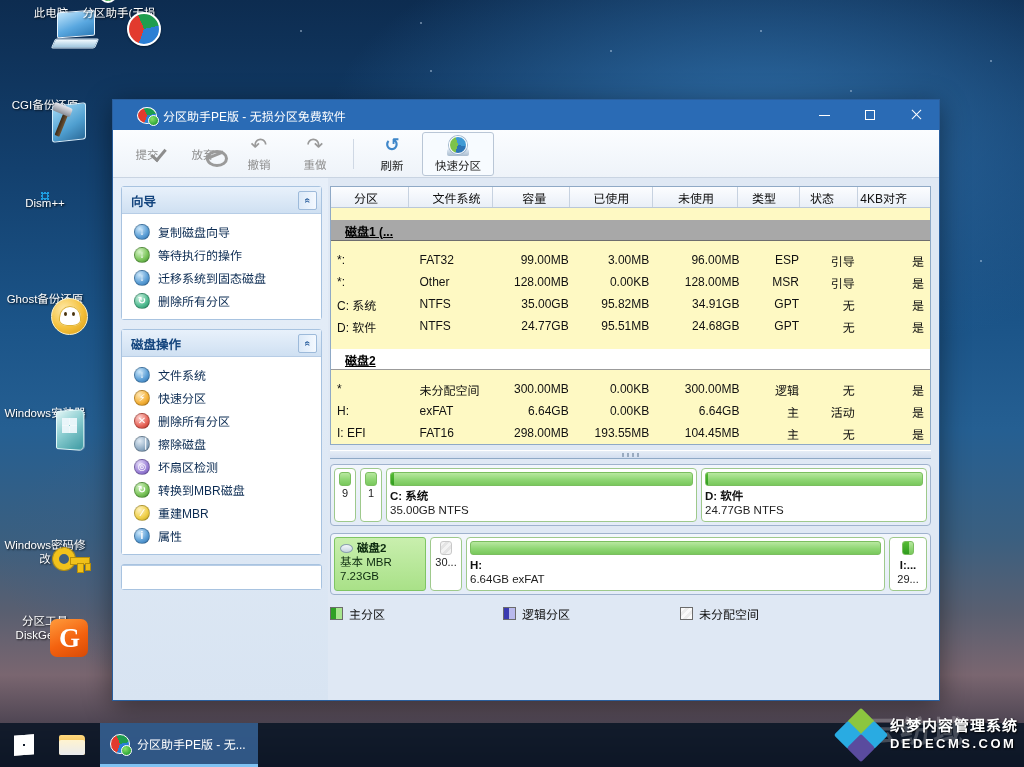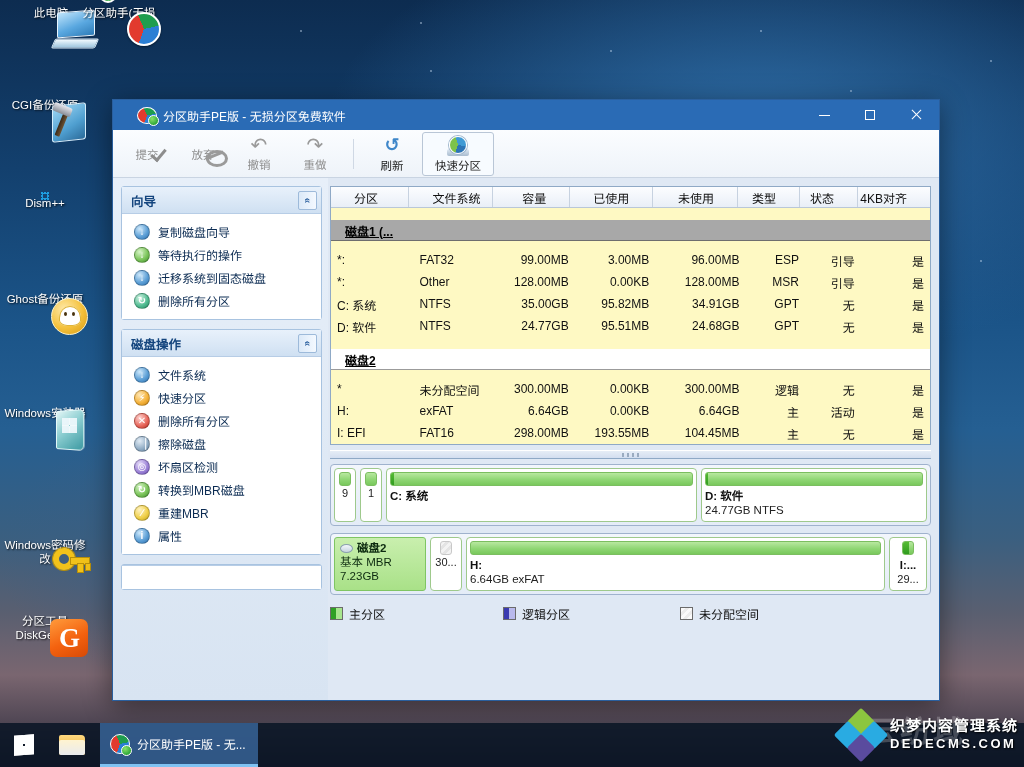--- a/index.html
+++ b/index.html
@@ -708,20 +708,21 @@
             </div>
             <div class="part narrow" style="flex: 0 0 22px;">
               <div class="bar"></div>
               <div class="sub">1</div>
             </div>
             <div class="part" style="flex: 1 1 280px;">
               <div class="bar">
                 <div class="used" style="width: 1%;"></div>
               </div>
               <div class="ttl">C: 系统</div>
+              <div class="sub">35.00GB NTFS</div>
             </div>
             <div class="part" style="flex: 1 1 195px;">
               <div class="bar">
                 <div class="used" style="width: 1%;"></div>
               </div>
               <div class="ttl">D: 软件</div>
               <div class="sub">24.77GB NTFS</div>
             </div>
           </div>
           <div class="diskbar">

